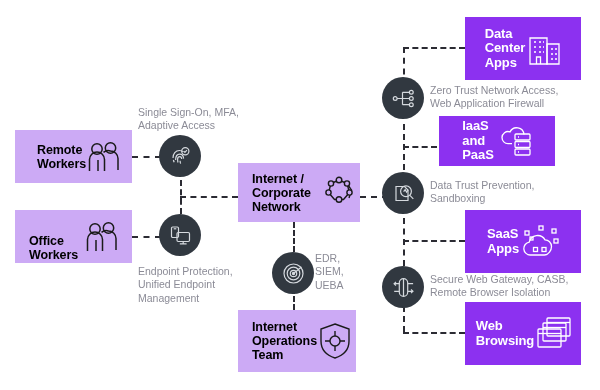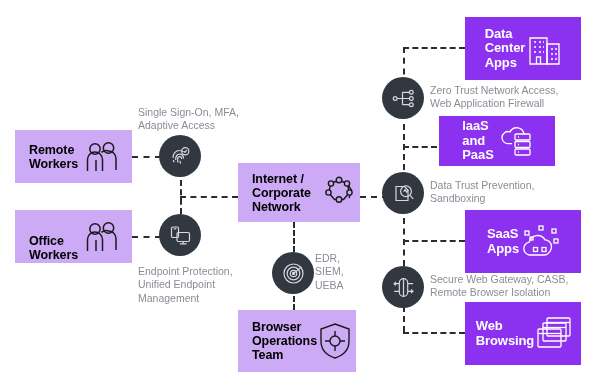--- a/index.html
+++ b/index.html
@@ -56,21 +56,21 @@
   <div class="ln v" style="left:403px;top:124px;height:46px;"></div>
   <div class="ln v" style="left:403px;top:218px;height:48px;"></div>
   <div class="ln v" style="left:403px;top:296px;height:36px;"></div>
 
   <div class="ln h" style="left:403px;top:47px;width:62px;"></div>
   <div class="ln h" style="left:403px;top:146px;width:62px;"></div>
   <div class="ln h" style="left:403px;top:240px;width:62px;"></div>
   <div class="ln h" style="left:403px;top:332px;width:62px;"></div>
 
   <div class="box lilac" style="left:15px;top:130px;width:117px;height:53px;">
-    <div class="lbl" style="white-space:pre-line;">Remote
+    <div class="lbl" style="white-space:pre-line;margin-left:8px;">Remote
 Workers</div>
     <div class="ico">
       <svg width="38" height="34" viewBox="0 0 38 34" fill="none" stroke="#1a1a1a" stroke-width="1.5">
         <circle cx="11" cy="9" r="5.2"></circle>
           <circle cx="24.5" cy="8" r="5.2"></circle>
         <path d="M3.5 31V19.5a7.5 7.5 0 0 1 7.5-7.5 7.5 7.5 0 0 1 7.5 7.5V31"></path>
         <path d="M17.5 12.3A7.6 7.6 0 0 1 24.5 11a7.5 7.5 0 0 1 7.5 7.5V30"></path>
         <path d="M12 31V20"></path>
       </svg>
     </div>
@@ -102,21 +102,21 @@
         <circle cx="13" cy="11.5" r="2.6" fill="#ccaaf5"></circle>
         <circle cx="29" cy="11.5" r="2.6" fill="#ccaaf5"></circle>
         <circle cx="10.5" cy="20.5" r="2.6" fill="#ccaaf5"></circle>
         <circle cx="31.5" cy="20.5" r="2.6" fill="#ccaaf5"></circle>
         <circle cx="21" cy="27.5" r="2.8" fill="#ccaaf5"></circle>
       </svg>
     </div>
   </div>
 
   <div class="box lilac" style="left:238px;top:310px;width:118px;height:62px;padding-right:8px;">
-    <div class="lbl" style="white-space:pre-line;">Browser
+    <div class="lbl" style="white-space:pre-line;">Internet
 Operations
 Team</div>
     <div class="ico">
       <svg width="36" height="42" viewBox="0 0 36 42" fill="none" stroke="#1a1a1a" stroke-width="1.4">
         <path d="M18 4 32 9v12c0 9-6.5 14.6-14 17-7.5-2.4-14-8-14-17V9z"></path>
         <circle cx="18" cy="21" r="5"></circle>
         <path d="M18 11v5M18 26v5M8 21h5M23 21h5"></path>
       </svg>
     </div>
   </div>

